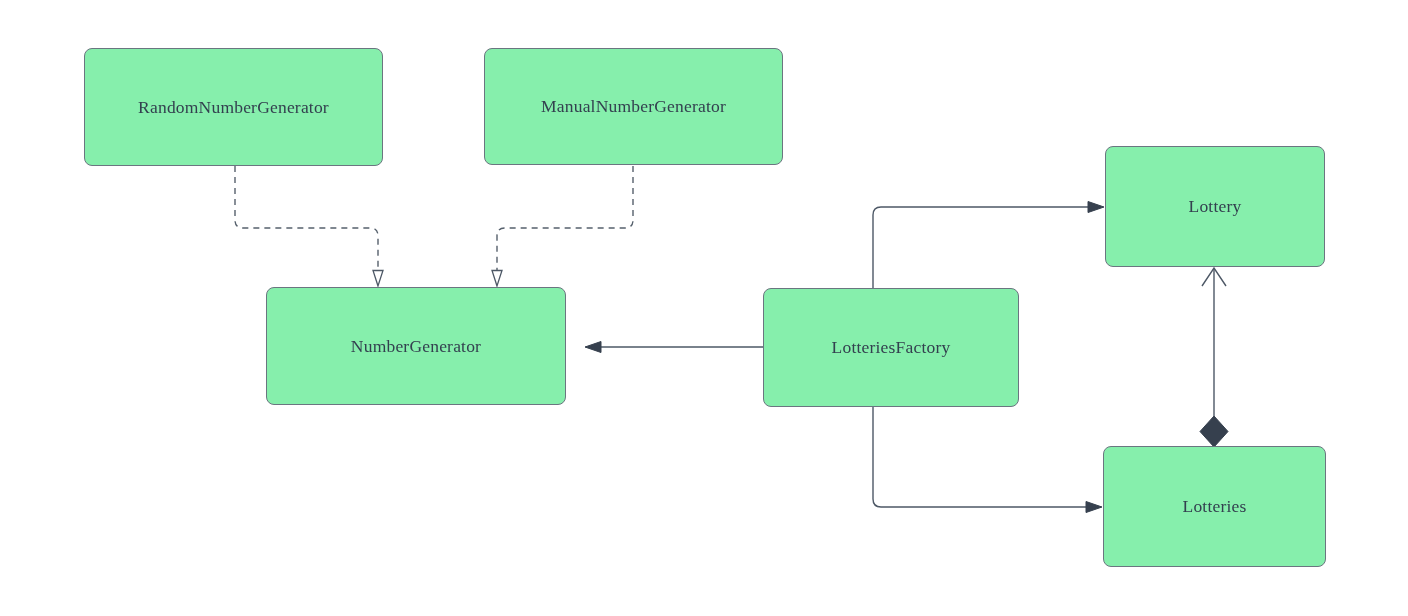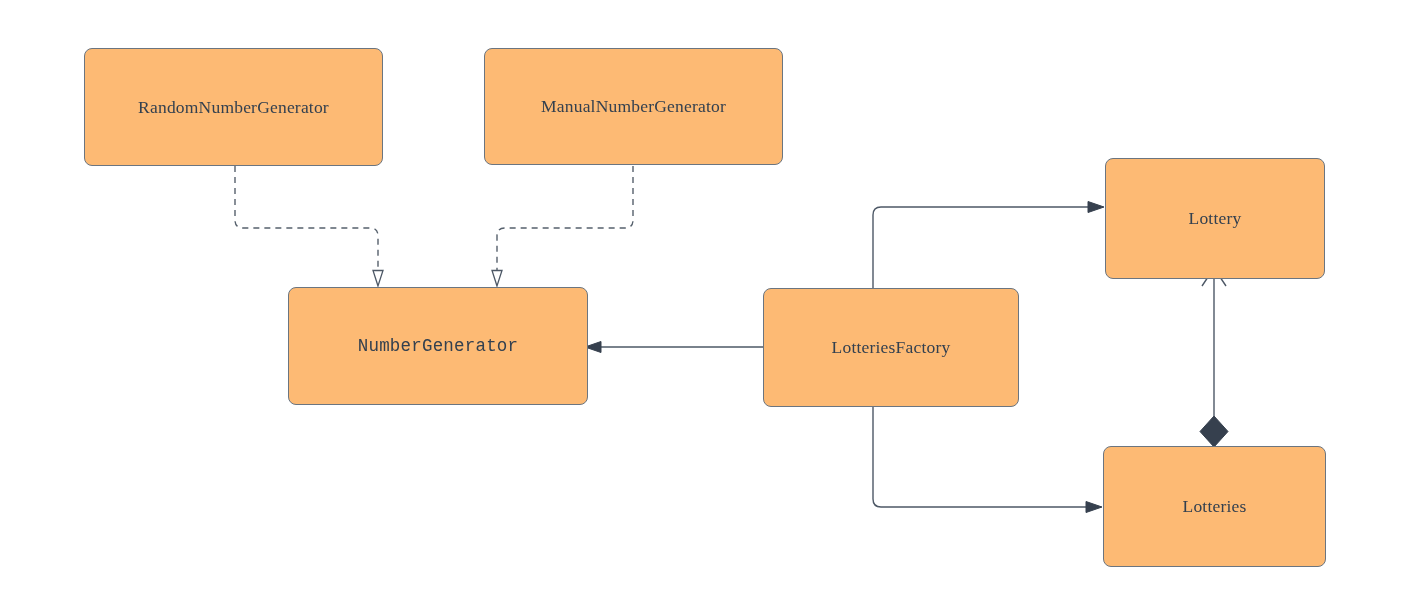--- a/index.html
+++ b/index.html
@@ -19,38 +19,38 @@
     position: absolute;
     left: 0;
     top: 0;
     width: 1408px;
     height: 616px;
     pointer-events: none;
   }
   .node {
     position: absolute;
     box-sizing: border-box;
-    background: #fdba74;
+    background: #86efac;
     border: 1.3px solid #6b7580;
     border-radius: 8px;
     display: flex;
     align-items: center;
     justify-content: center;
   }
   .node-label {
     font-size: 17.5px;
     color: #33404f;
     letter-spacing: 0.2px;
     white-space: nowrap;
   }
   .node-random    { left:  84px; top:  48px; width: 299px; height: 118px; }
   .node-manual    { left: 484px; top:  48px; width: 299px; height: 117px; text-align: right; }
-  .node-numbergen { left: 288px; top: 287px; width: 300px; height: 118px; font-family: Liberation Mono, monospace; }
+  .node-numbergen { left: 266px; top: 287px; width: 300px; height: 118px; }
   .node-factory   { left: 763px; top: 288px; width: 256px; height: 119px; }
-  .node-lottery   { left:1105px; top: 146px; width: 220px; height: 121px; margin-top: 12px; }
+  .node-lottery   { left:1105px; top: 146px; width: 220px; height: 121px; }
   .node-lotteries { left:1103px; top: 446px; width: 223px; height: 121px; }
 
   .edge-line {
     fill: none;
     stroke: #4d5866;
     stroke-width: 1.4;
   }
   .edge-dashed {
     stroke-dasharray: 6 5;
     stroke: #56606c;

